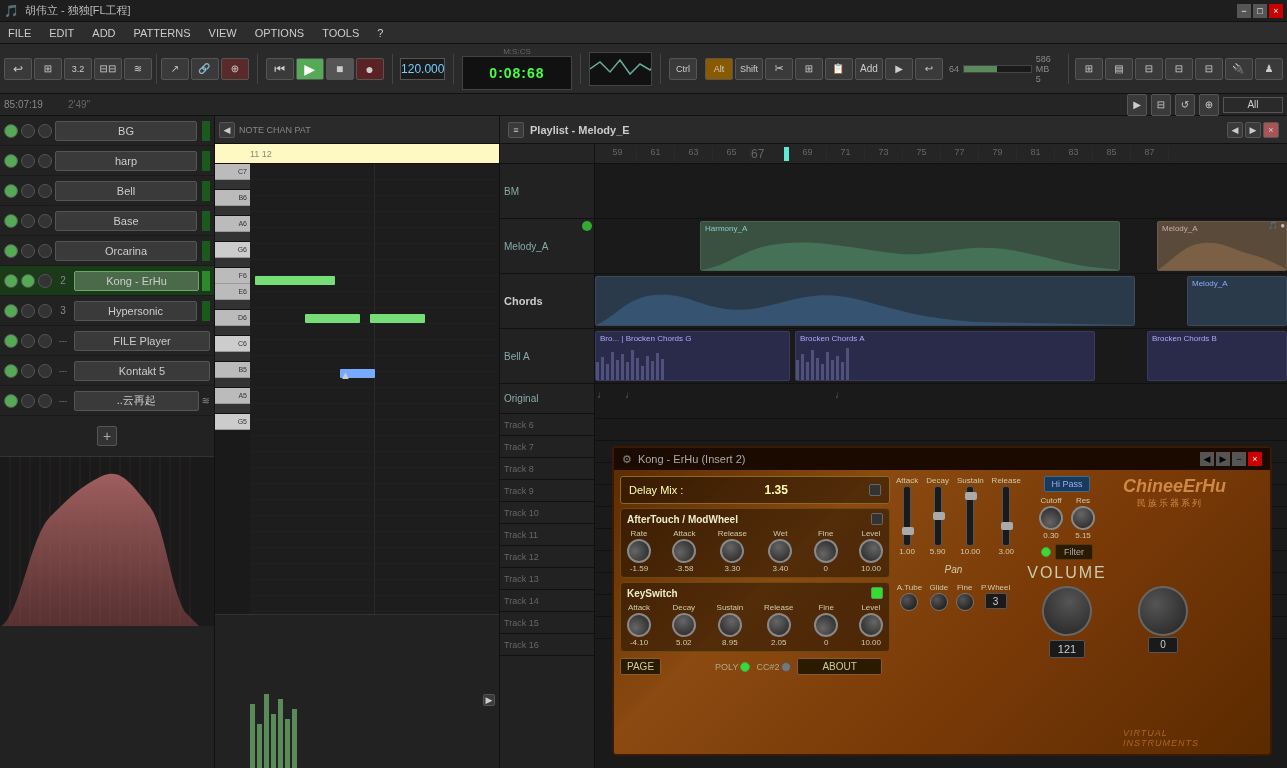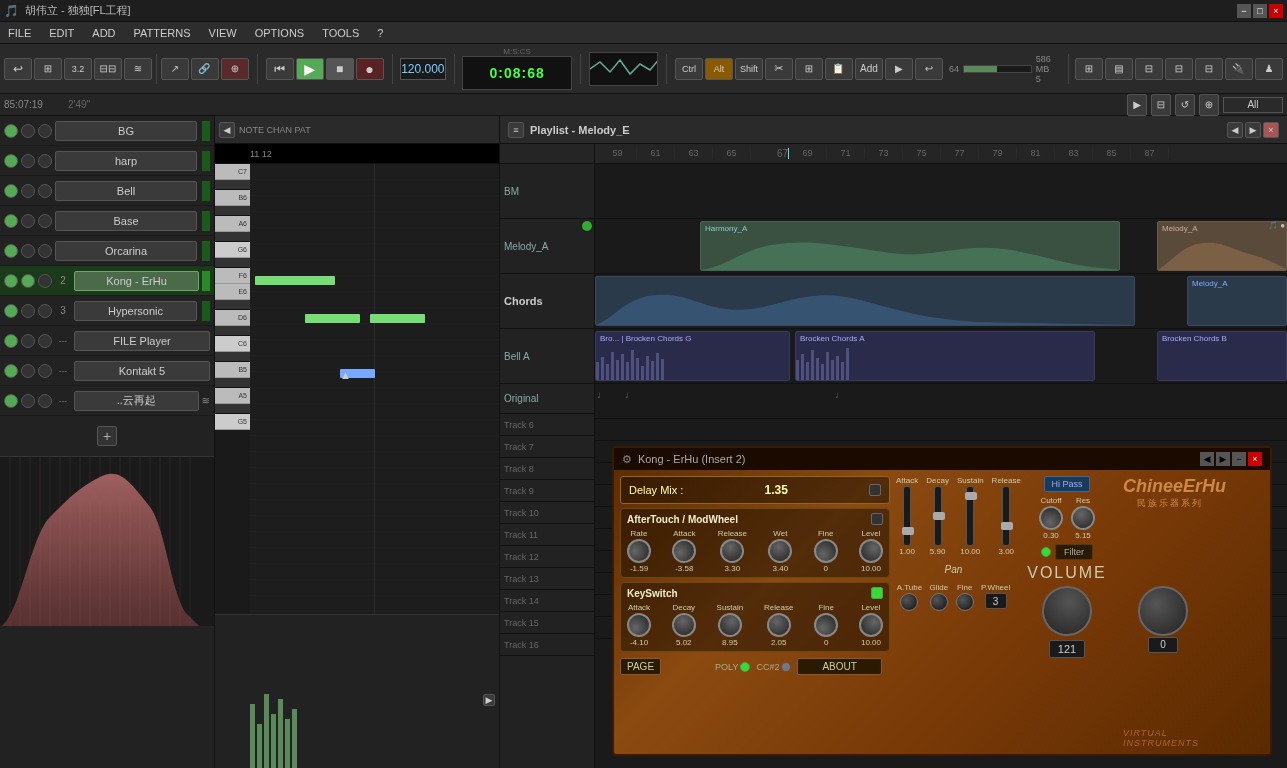--- a/index.html
+++ b/index.html
@@ -118,21 +118,21 @@
 
   <div style="width:120px;height:34px;background:#111;border:1px solid #444;overflow:hidden;display:flex;align-items:center;">
     <svg width="120" height="34">
       <polyline points="0,17 10,10 20,20 30,8 40,22 50,12 60,18 70,6 80,24 90,14 100,19 110,11 120,17" stroke="#6a9" stroke-width="1.5" fill="none"></polyline>
     </svg>
   </div>
   <div class="toolbar-sep"></div>
 
   <div style="display:flex;gap:2px;">
     <button class="transport-btn" style="font-size:9px;">Ctrl</button>
-    <button class="transport-btn" style="background:#8a5a00;font-size:9px;">Alt</button>
+    <button class="transport-btn" style="background:#8a5a00;font-size:9px;margin-left:6px;">Alt</button>
     <button class="transport-btn" style="font-size:9px;">Shift</button>
     <button class="transport-btn" style="font-size:11px;">✂</button>
     <button class="transport-btn" style="font-size:10px;">⊞</button>
     <button class="transport-btn" style="font-size:10px;">📋</button>
     <button class="transport-btn">Add</button>
     <button class="transport-btn">▶</button>
     <button class="transport-btn" style="font-size:10px;">↩</button>
   </div>
 
   <div style="margin-left:auto;display:flex;align-items:center;gap:4px;">
@@ -280,21 +280,21 @@
         <line x1="190" y1="0" x2="190" y2="170" stroke="#a06060" stroke-width="0.5" opacity="0.3"></line>
       </svg>
     </div>
   </div>
 
   <div id="piano-roll" style="width:285px;background:#1a1a1a;border-right:1px solid #111;flex-shrink:0;display:flex;flex-direction:column;height:100%;">
     <div style="height:28px;background:#2a2a2a;border-bottom:1px solid #111;display:flex;align-items:center;padding:0 4px;font-size:9px;color:#888;gap:4px;">
       <button class="transport-btn" style="width:16px;height:16px;font-size:9px;">◀</button>
       <span style="flex:1;">NOTE  CHAN  PAT</span>
     </div>
-    <div style="height:20px;background:#000000;border-bottom:1px solid #111;display:flex;align-items:center;padding:0 35px;font-size:9px;color:#888;">
+    <div style="height:20px;background:#fef9c3;border-bottom:1px solid #111;display:flex;align-items:center;padding:0 35px;font-size:9px;color:#888;">
       <span>11        12</span>
     </div>
     <div style="display:flex;flex:1;overflow:hidden;">
 
       <div style="width:35px;flex-shrink:0;background:#1a1a1a;overflow:hidden;">
 
         <div style="height:16px;background:#bbb;border-bottom:1px solid #999;display:flex;align-items:center;justify-content:flex-end;padding-right:3px;font-size:7px;color:#333;">C7</div>
         <div style="height:10px;background:#333;border-bottom:1px solid #111;"></div>
         <div style="height:16px;background:#bbb;border-bottom:1px solid #999;display:flex;align-items:center;justify-content:flex-end;padding-right:3px;font-size:7px;color:#333;">B6</div>
         <div style="height:10px;background:#333;border-bottom:1px solid #111;"></div>
@@ -395,21 +395,21 @@
       </div>
 
       <div style="flex:1;display:flex;flex-direction:column;overflow:hidden;">
 
         <div style="height:20px;background:#252525;border-bottom:1px solid #111;display:flex;align-items:center;overflow:hidden;padding-left:4px;">
           <div style="display:flex;">
             <span style="width:38px;text-align:center;font-size:9px;color:#666;border-right:1px solid #2a2a2a;">59</span>
             <span style="width:38px;text-align:center;font-size:9px;color:#666;border-right:1px solid #2a2a2a;">61</span>
             <span style="width:38px;text-align:center;font-size:9px;color:#666;border-right:1px solid #2a2a2a;">63</span>
             <span style="width:38px;text-align:center;font-size:9px;color:#666;border-right:1px solid #2a2a2a;">65</span>
-            <span style="width:38px;text-align:right;font-size:10px;color:#666;border-right:1px solid #5eead4;">67</span>
+            <span style="width:38px;text-align:left;font-size:12px;color:#666;border-right:5px solid #5eead4;">67</span>
             <span style="width:38px;text-align:center;font-size:9px;color:#666;border-right:1px solid #2a2a2a;">69</span>
             <span style="width:38px;text-align:center;font-size:9px;color:#666;border-right:1px solid #2a2a2a;">71</span>
             <span style="width:38px;text-align:center;font-size:9px;color:#666;border-right:1px solid #2a2a2a;">73</span>
             <span style="width:38px;text-align:center;font-size:9px;color:#666;border-right:1px solid #2a2a2a;">75</span>
             <span style="width:38px;text-align:center;font-size:9px;color:#666;border-right:1px solid #2a2a2a;">77</span>
             <span style="width:38px;text-align:center;font-size:9px;color:#666;border-right:1px solid #2a2a2a;">79</span>
             <span style="width:38px;text-align:center;font-size:9px;color:#666;border-right:1px solid #2a2a2a;">81</span>
             <span style="width:38px;text-align:center;font-size:9px;color:#666;border-right:1px solid #2a2a2a;">83</span>
             <span style="width:38px;text-align:center;font-size:9px;color:#666;border-right:1px solid #2a2a2a;">85</span>
             <span style="width:38px;text-align:center;font-size:9px;color:#666;border-right:1px solid #2a2a2a;">87</span>
@@ -481,21 +481,21 @@
               <rect x="20" y="16" width="3" height="22" fill="#5a5a8a" opacity="0.8"></rect>
               <rect x="25" y="22" width="3" height="16" fill="#5a5a8a" opacity="0.8"></rect>
               <rect x="30" y="10" width="3" height="28" fill="#5a5a8a" opacity="0.8"></rect>
               <rect x="35" y="18" width="3" height="20" fill="#5a5a8a" opacity="0.8"></rect>
               <rect x="40" y="14" width="3" height="24" fill="#5a5a8a" opacity="0.8"></rect>
               <rect x="45" y="20" width="3" height="18" fill="#5a5a8a" opacity="0.8"></rect>
               <rect x="50" y="6" width="3" height="32" fill="#5a5a8a" opacity="0.8"></rect>
             </svg>
           </div>
 
-          <div style="position:absolute;right:0;top:2px;height:50px;width:130px;background:#2a2a4a;border:1px solid #3a3a5a;border-radius:2px;overflow:hidden;">
+          <div style="position:absolute;right:0;top:2px;height:50px;width:140px;background:#2a2a4a;border:1px solid #3a3a5a;border-radius:2px;overflow:hidden;">
             <div style="font-size:8px;color:#aaf;padding:2px 4px;">Brocken Chords B</div>
           </div>
         </div>
 
         <div style="flex:1;overflow:hidden;">
 
           <div style="height:35px;border-bottom:1px solid #111;position:relative;background:#1a1a1a;">
             <div style="position:absolute;left:2px;top:5px;font-size:10px;color:#666;display:flex;gap:8px;">
               <span>♩</span>
             </div>

